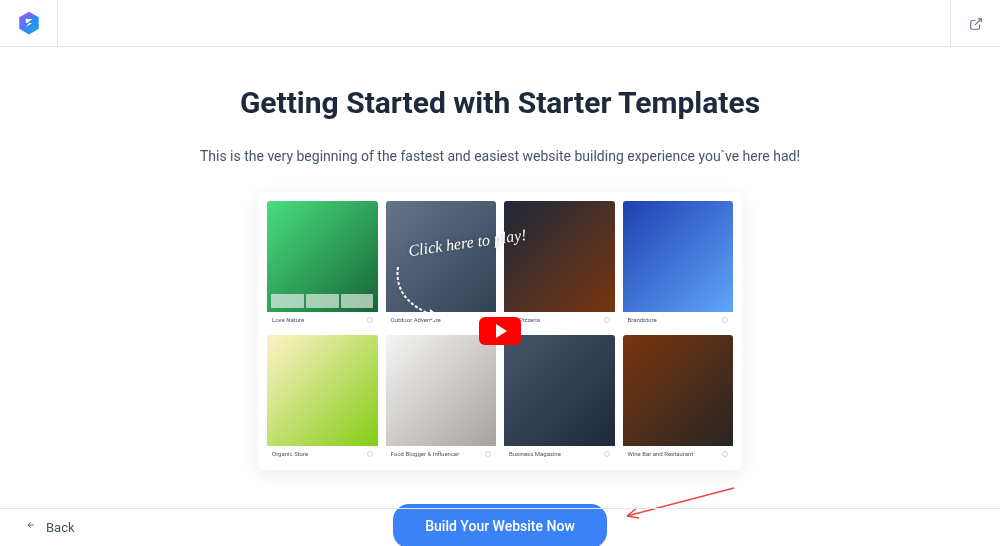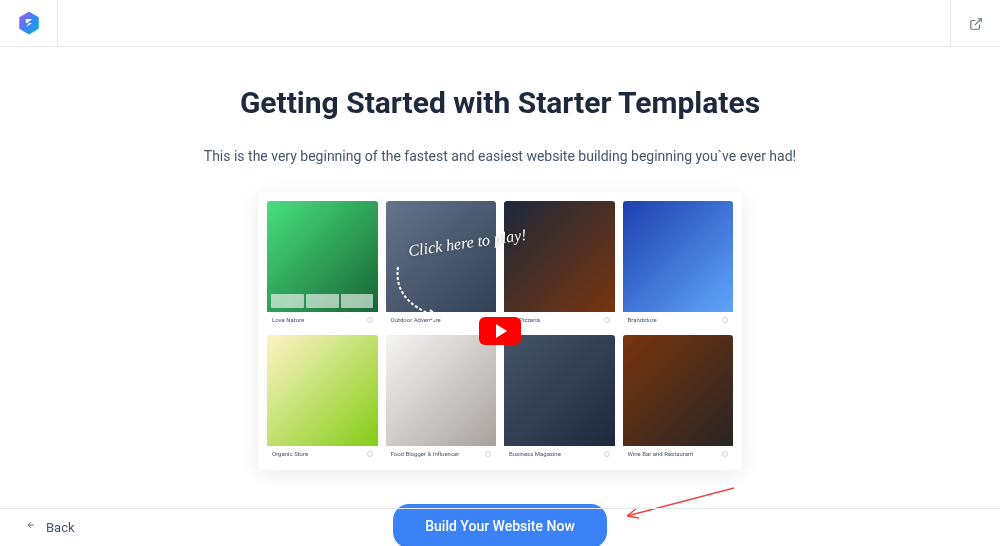--- a/index.html
+++ b/index.html
@@ -58,21 +58,21 @@
     <svg width="14" height="14" viewBox="0 0 24 24" fill="none" stroke="#64748b" stroke-width="2">
       <path d="M18 13v6a2 2 0 0 1-2 2H5a2 2 0 0 1-2-2V8a2 2 0 0 1 2-2h6"></path>
         <polyline points="15 3 21 3 21 9"></polyline>
         <line x1="10" y1="14" x2="21" y2="3"></line>
     </svg>
   </div>
 </div>
 
 <div class="main">
   <h1 class="title">Getting Started with Starter Templates</h1>
-  <p class="subtitle">This is the very beginning of the fastest and easiest website building beginning you`ve ever had!</p>
+  <p class="subtitle">This is the very beginning of the fastest and easiest website building experience you`ve here had!</p>
 
   <div class="video-preview">
     <div class="template-card">
       <div class="template-img nature">
           <div class="sub-thumbs">
             <div class="sub-thumb"></div>
             <div class="sub-thumb"></div>
             <div class="sub-thumb"></div>
           </div>
         </div>

